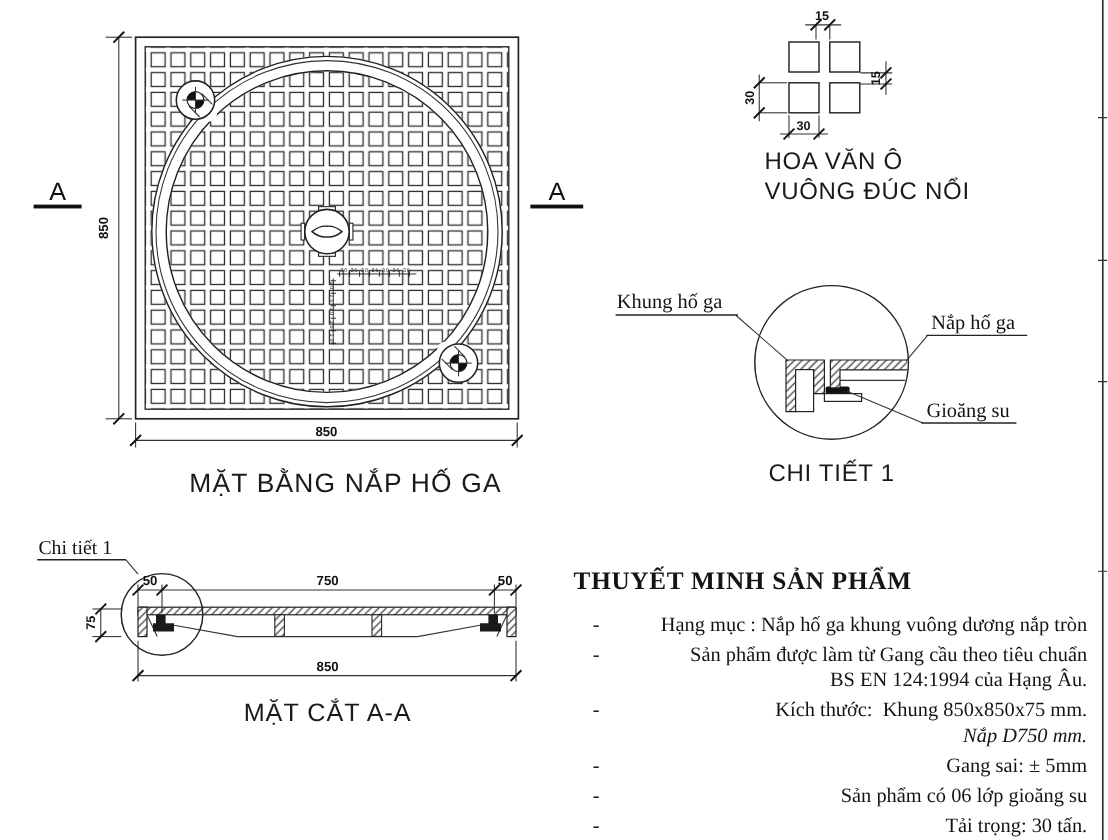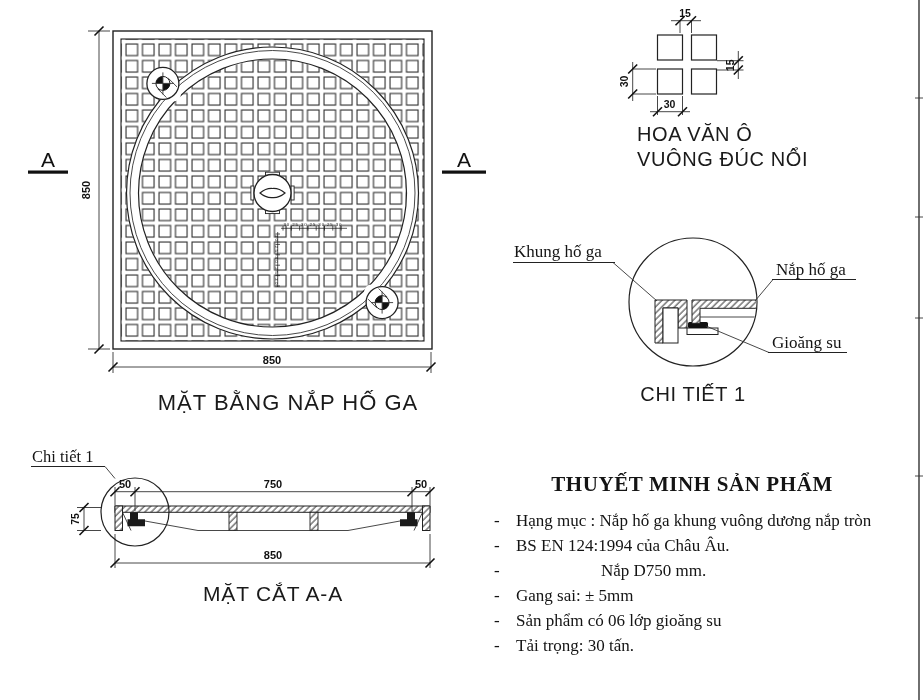--- a/index.html
+++ b/index.html
@@ -16,28 +16,28 @@
   .title-txt-m{ font:21px "Liberation Sans", sans-serif; letter-spacing:0.8px; fill:#1a1a1a; }
   .title-txt-s{ font:20px "Liberation Sans", sans-serif; letter-spacing:0.6px; fill:#1a1a1a; }
   .marker-txt{ font:21px "Liberation Sans", sans-serif; fill:#111; }
   .serif-lbl { font:17px "Liberation Serif", serif; fill:#141414; }
   .serif-lbl-s{ font:16.5px "Liberation Serif", serif; fill:#141414; }
   .thin  { stroke:#333; stroke-width:0.9; fill:none; }
   .line  { stroke:#222; stroke-width:1.2; fill:none; }
   .line-h{ stroke:#222; stroke-width:1.4; fill:none; }
   .tickstroke { stroke:#111; stroke-width:1.6; }
   .notes { position:absolute; left:478px; top:472px; width:428px; color:#141414; }
-  .notes-title { text-align:center; font:bold 21px "Liberation Serif", serif;
+  .notes-title { font:bold 21px "Liberation Serif", serif;
                  letter-spacing:0.6px; margin:0 0 13px 0; }
   .note-item { position:relative; padding-left:38px; font:17px "Liberation Serif", serif;
                margin-bottom:4px; }
   .note-dash { position:absolute; left:16px; top:0; line-height:21px; }
-  .note-line { display:block; line-height:21px; white-space:pre-wrap; }
+  .note-line { display:block; line-height:21px; white-space:pre-wrap;text-align:right; }
   .note-line:empty { display:none; }
-  .indent-deep { margin-left:85px; }
+  .indent-deep { margin-left:85px;font-style:italic; }
 </style>
 </head>
 <body>
 
 <div class="sheet">
 <svg width="923" height="700" viewBox="0 0 923 700">
   <defs>
     <pattern id="grid" x="124" y="42" width="16.5" height="16.5" patternUnits="userSpaceOnUse">
       <rect x="2" y="2" width="11.6" height="11.6" fill="#fff" stroke="#2e2e2e" stroke-width="1.1"></rect>
     </pattern>
@@ -297,24 +297,26 @@
 <div class="notes">
   <h2 class="notes-title">THUYẾT MINH SẢN PHẨM</h2>
 
   <div class="note-item">
     <span class="note-dash">-</span>
     <span class="note-line">Hạng mục : Nắp hố ga khung vuông dương nắp tròn</span>
 
   </div>
   <div class="note-item">
     <span class="note-dash">-</span>
-    <span class="note-line">BS EN 124:1994 của Châu Âu.</span>
-  </div>
-  <div class="note-item">
-    <span class="note-dash">-</span>
+    <span class="note-line">Sản phẩm được làm từ Gang cầu theo tiêu chuẩn</span>
+    <span class="note-line">BS EN 124:1994 của Hạng Âu.</span>
+  </div>
+  <div class="note-item">
+    <span class="note-dash">-</span>
+    <span class="note-line">Kích thước:  Khung 850x850x75 mm.</span>
     <span class="note-line indent-deep">Nắp D750 mm.</span>
   </div>
   <div class="note-item">
     <span class="note-dash">-</span>
     <span class="note-line">Gang sai: ± 5mm</span>
 
   </div>
   <div class="note-item">
     <span class="note-dash">-</span>
     <span class="note-line">Sản phẩm có 06 lớp gioăng su</span>

